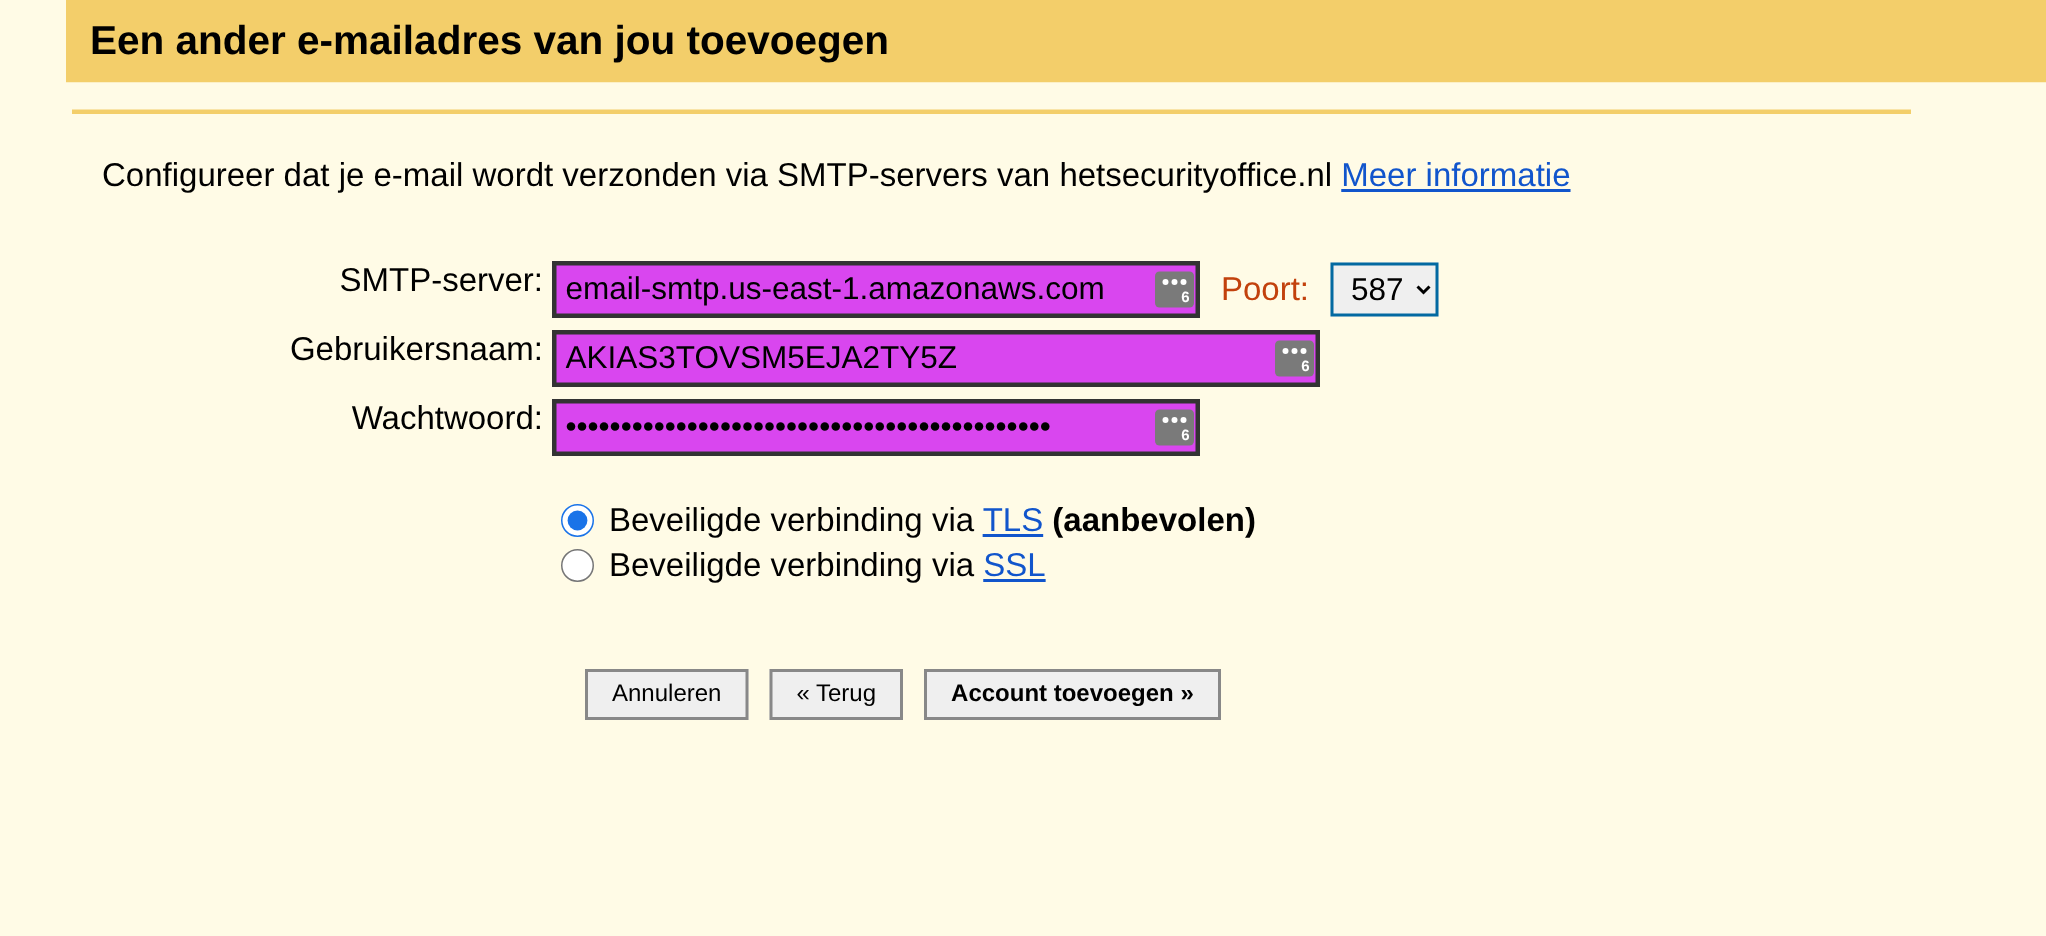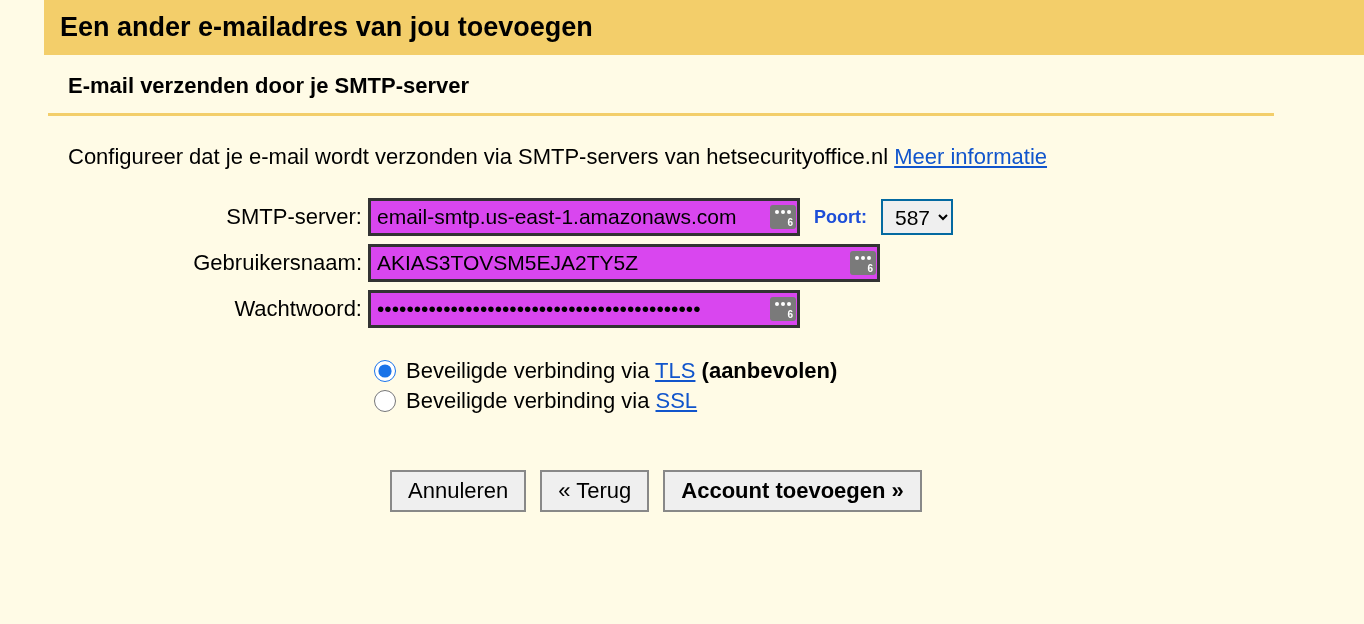--- a/index.html
+++ b/index.html
@@ -39,33 +39,33 @@
       height: 3px;
       background: #f3ce6a;
       margin-left: 0;
       margin-right: 90px;
       margin-bottom: 28px;
     }
     .instruction-row {
       padding-left: 20px;
       font-size: 22px;
       color: #000;
-      margin-bottom: 28px;
+      margin-bottom: 44px;
     }
     .link {
       color: #1155cc;
       text-decoration: underline;
       cursor: pointer;
     }
     .form-area {
       padding-left: 20px;
     }
     .form-row {
       display: flex;
-      align-items: center;
+      align-items: flex-start;
       margin-bottom: 8px;
     }
     .label-cell {
       width: 300px;
       text-align: right;
       font-size: 22px;
       color: #000;
       padding-right: 6px;
     }
     .input-group {
@@ -85,23 +85,22 @@
       width: 432px;
     }
     .user-input {
       width: 512px;
     }
     .pass-input {
       width: 432px;
       letter-spacing: 0px;
     }
     .port-label {
-      font-size: 18px;
-      color: #1d4ed8;
-      font-weight: bold;
+      font-size: 22px;
+      color: #c2410c;
     }
     .port-select {
       height: 36px;
       border: 2px solid #0369a1;
       background: #efefef;
       font-size: 21px;
       padding: 2px 4px 2px 8px;
       font-family: Arial, Helvetica, sans-serif;
     }
     .radio-block {
@@ -121,21 +120,21 @@
       margin-right: 10px;
       accent-color: #1a73e8;
     }
     .button-row {
       margin-top: 56px;
       margin-left: 322px;
       display: flex;
       gap: 14px;
     }
     .btn {
-      font-size: 22px;
+      font-size: 16px;
       font-family: Arial, Helvetica, sans-serif;
       padding: 6px 16px;
       border: 2px solid #888;
       background: #efefef;
       cursor: pointer;
     }
     .btn-primary {
       font-weight: bold;
     }
     .pw-badge {
@@ -191,21 +190,20 @@
   </style>
 </head>
 <body>
 
 <div class="header-bar">
   <div class="header-title">Een ander e-mailadres van jou toevoegen</div>
 </div>
 
 <div class="content-wrap">
 
-  <div class="sub-header">E-mail verzenden door je SMTP-server</div>
   <div class="divider"></div>
 
   <div class="instruction-row">
     <span>Configureer dat je e-mail wordt verzonden via SMTP-servers van hetsecurityoffice.nl </span><a href="#" class="link">Meer informatie</a>
   </div>
 
   <div class="form-area">
 
     <div class="form-row">
       <div class="label-cell">SMTP-server:</div>

